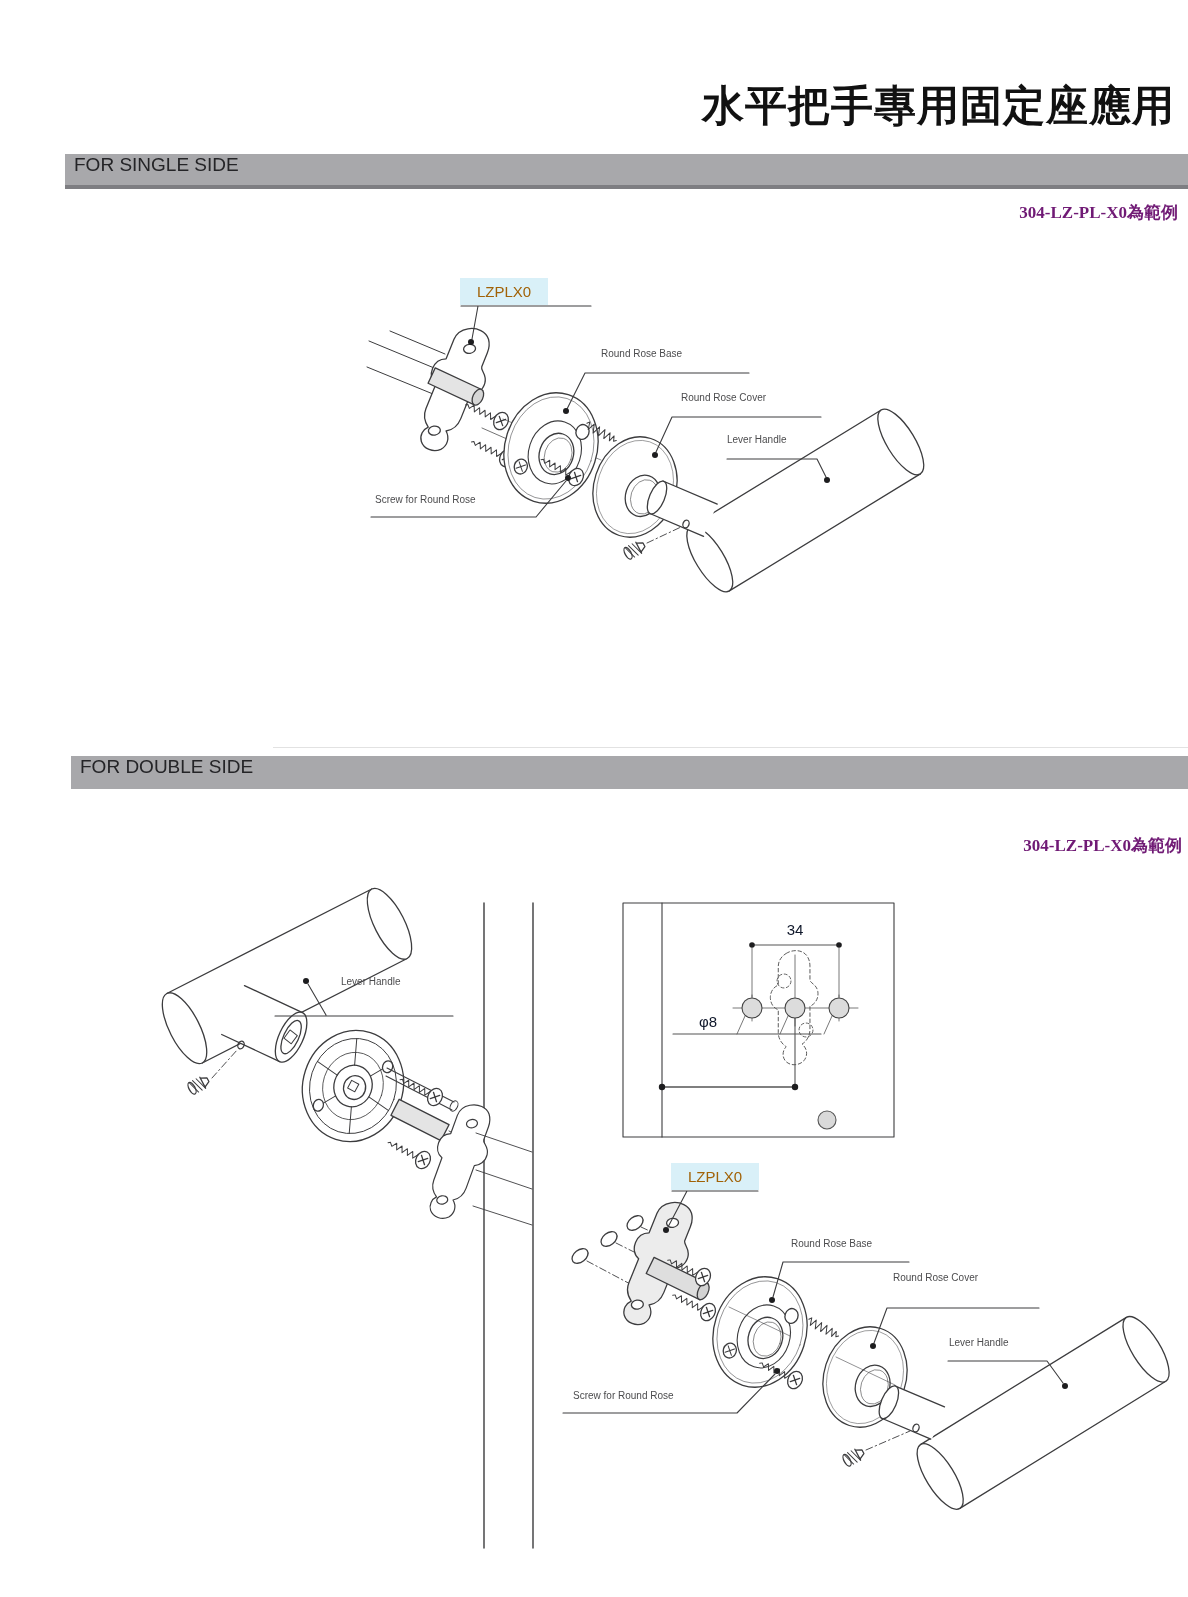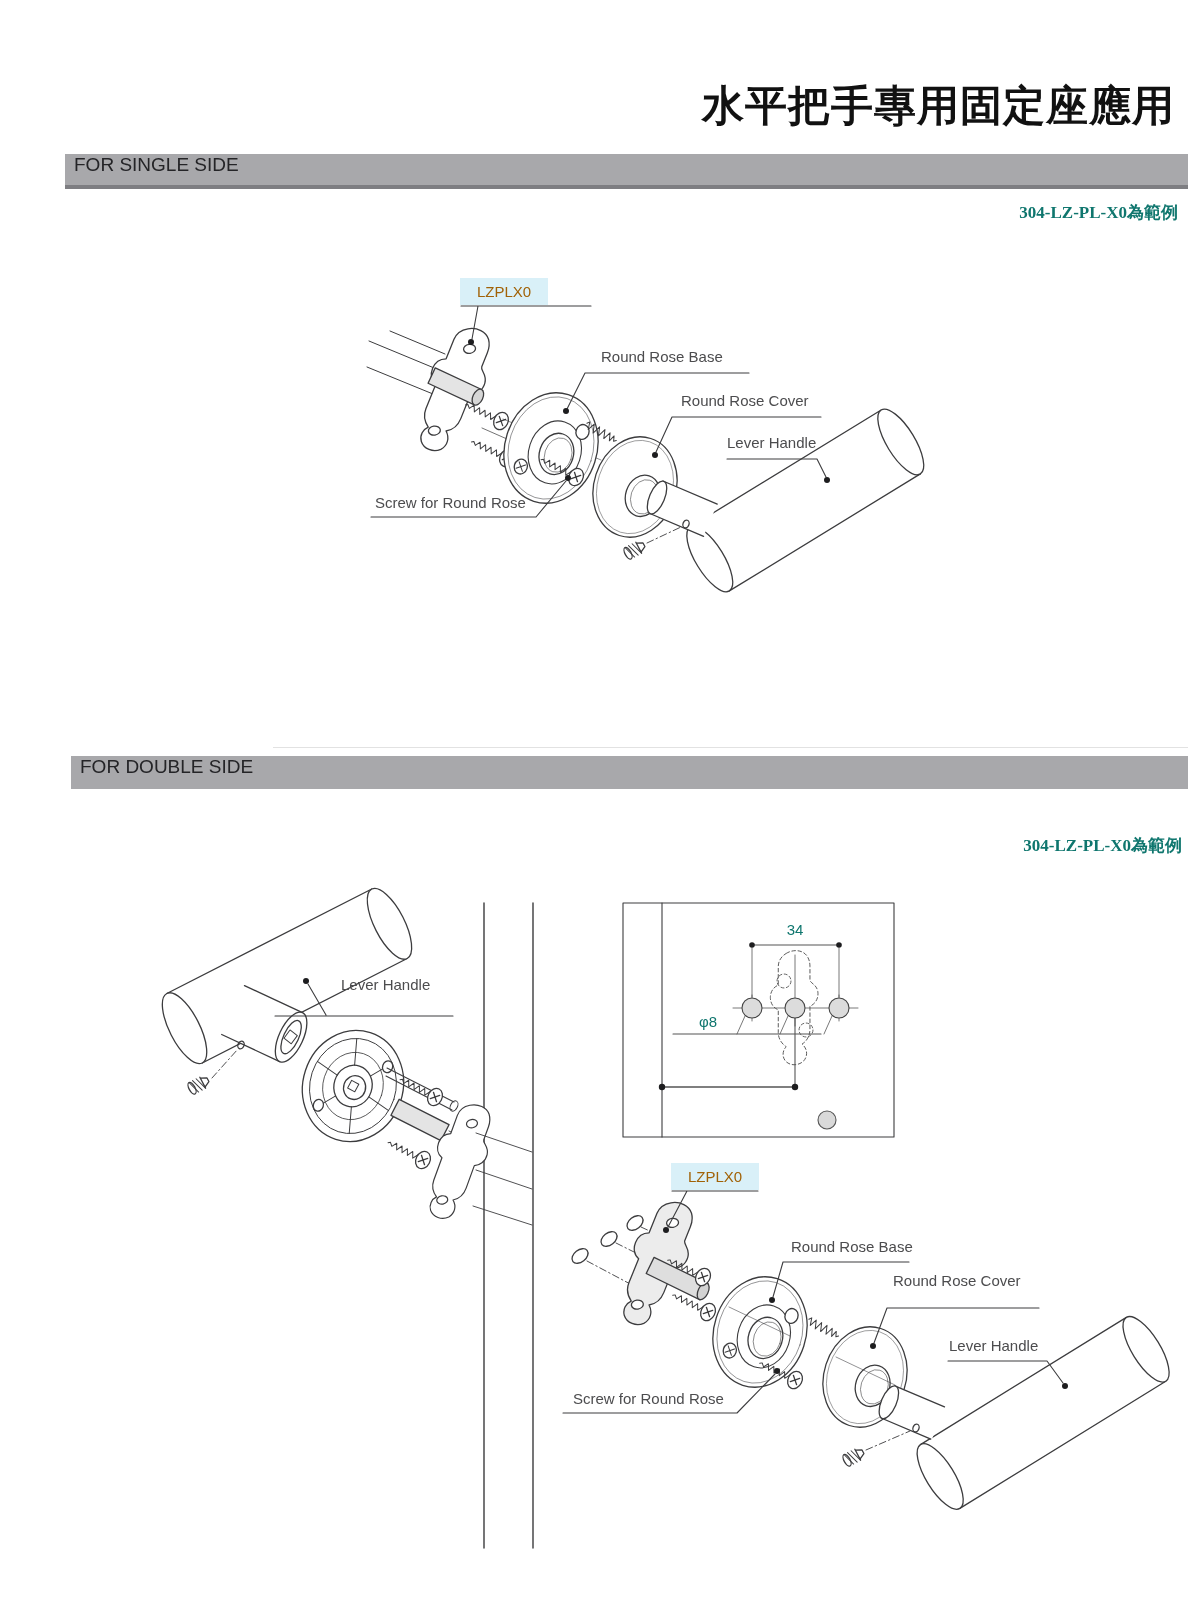--- a/index.html
+++ b/index.html
@@ -5,25 +5,25 @@
   html,body{margin:0;padding:0;background:#fff;}
   #page{position:relative;width:1188px;height:1597px;background:#fff;overflow:hidden;
         font-family:"Liberation Sans",sans-serif;margin-left:35px;}
   .title{position:absolute;right:48px;top:78px;font-family:"Liberation Serif","DejaVu Serif",serif;
          font-weight:700;font-size:42px;color:#111;letter-spacing:1px;white-space:nowrap;}
   .bar{position:absolute;background:var(--section-bar,#a8a8ab);color:#242427;
        font-size:19px;display:flex;padding-left:9px;box-sizing:border-box;}
   .bar1shadow{position:absolute;background:var(--section-bar-shadow,#7e7e82);}
   .faintline{position:absolute;background:#e2e2e2;}
   .note{position:absolute;font-family:"Liberation Serif","DejaVu Serif",serif;font-weight:700;
-        font-size:17px;color:#0f766e;white-space:nowrap;}
-  .lbl{position:absolute;font-size:15px;color:var(--label-text,#4c4c4e);white-space:nowrap;}
+        font-size:17px;color:#701a75;white-space:nowrap;}
+  .lbl{position:absolute;font-size:10px;color:var(--label-text,#4c4c4e);white-space:nowrap;}
   .code{position:absolute;width:88px;height:27px;background:var(--highlight,#d9f0f8);
         font-size:15px;color:#a16207;text-align:center;line-height:27px;}
-  .dim{position:absolute;font-size:15px;color:#0f766e;white-space:nowrap;}
+  .dim{position:absolute;font-size:15px;color:#0f172a;white-space:nowrap;}
   svg{position:absolute;left:0;top:0;}
 </style>
 </head>
 <body>
 
 <div id="page">
 
   <svg width="1188" height="1597" viewBox="0 0 1188 1597">
     <defs>
       <path id="plateOutline" d="M-10,-62 C-2,-67 8,-66 13,-60 C16,-56 17,-52 17,-47 L17,-32 C17,-28 25,-27 26,-18 C27,-10 22,-4 17,-2 L17,24 C17,32 13,38 8,41 C14,46 15,54 10,60 C4,66 -6,66 -11,60 C-15,55 -14,48 -10,44 C-16,40 -19,34 -19,28 L-19,2 C-25,0 -28,-6 -28,-12 C-28,-19 -24,-24 -19,-26 L-19,-47 C-19,-54 -15,-59 -10,-62 Z"></path>

